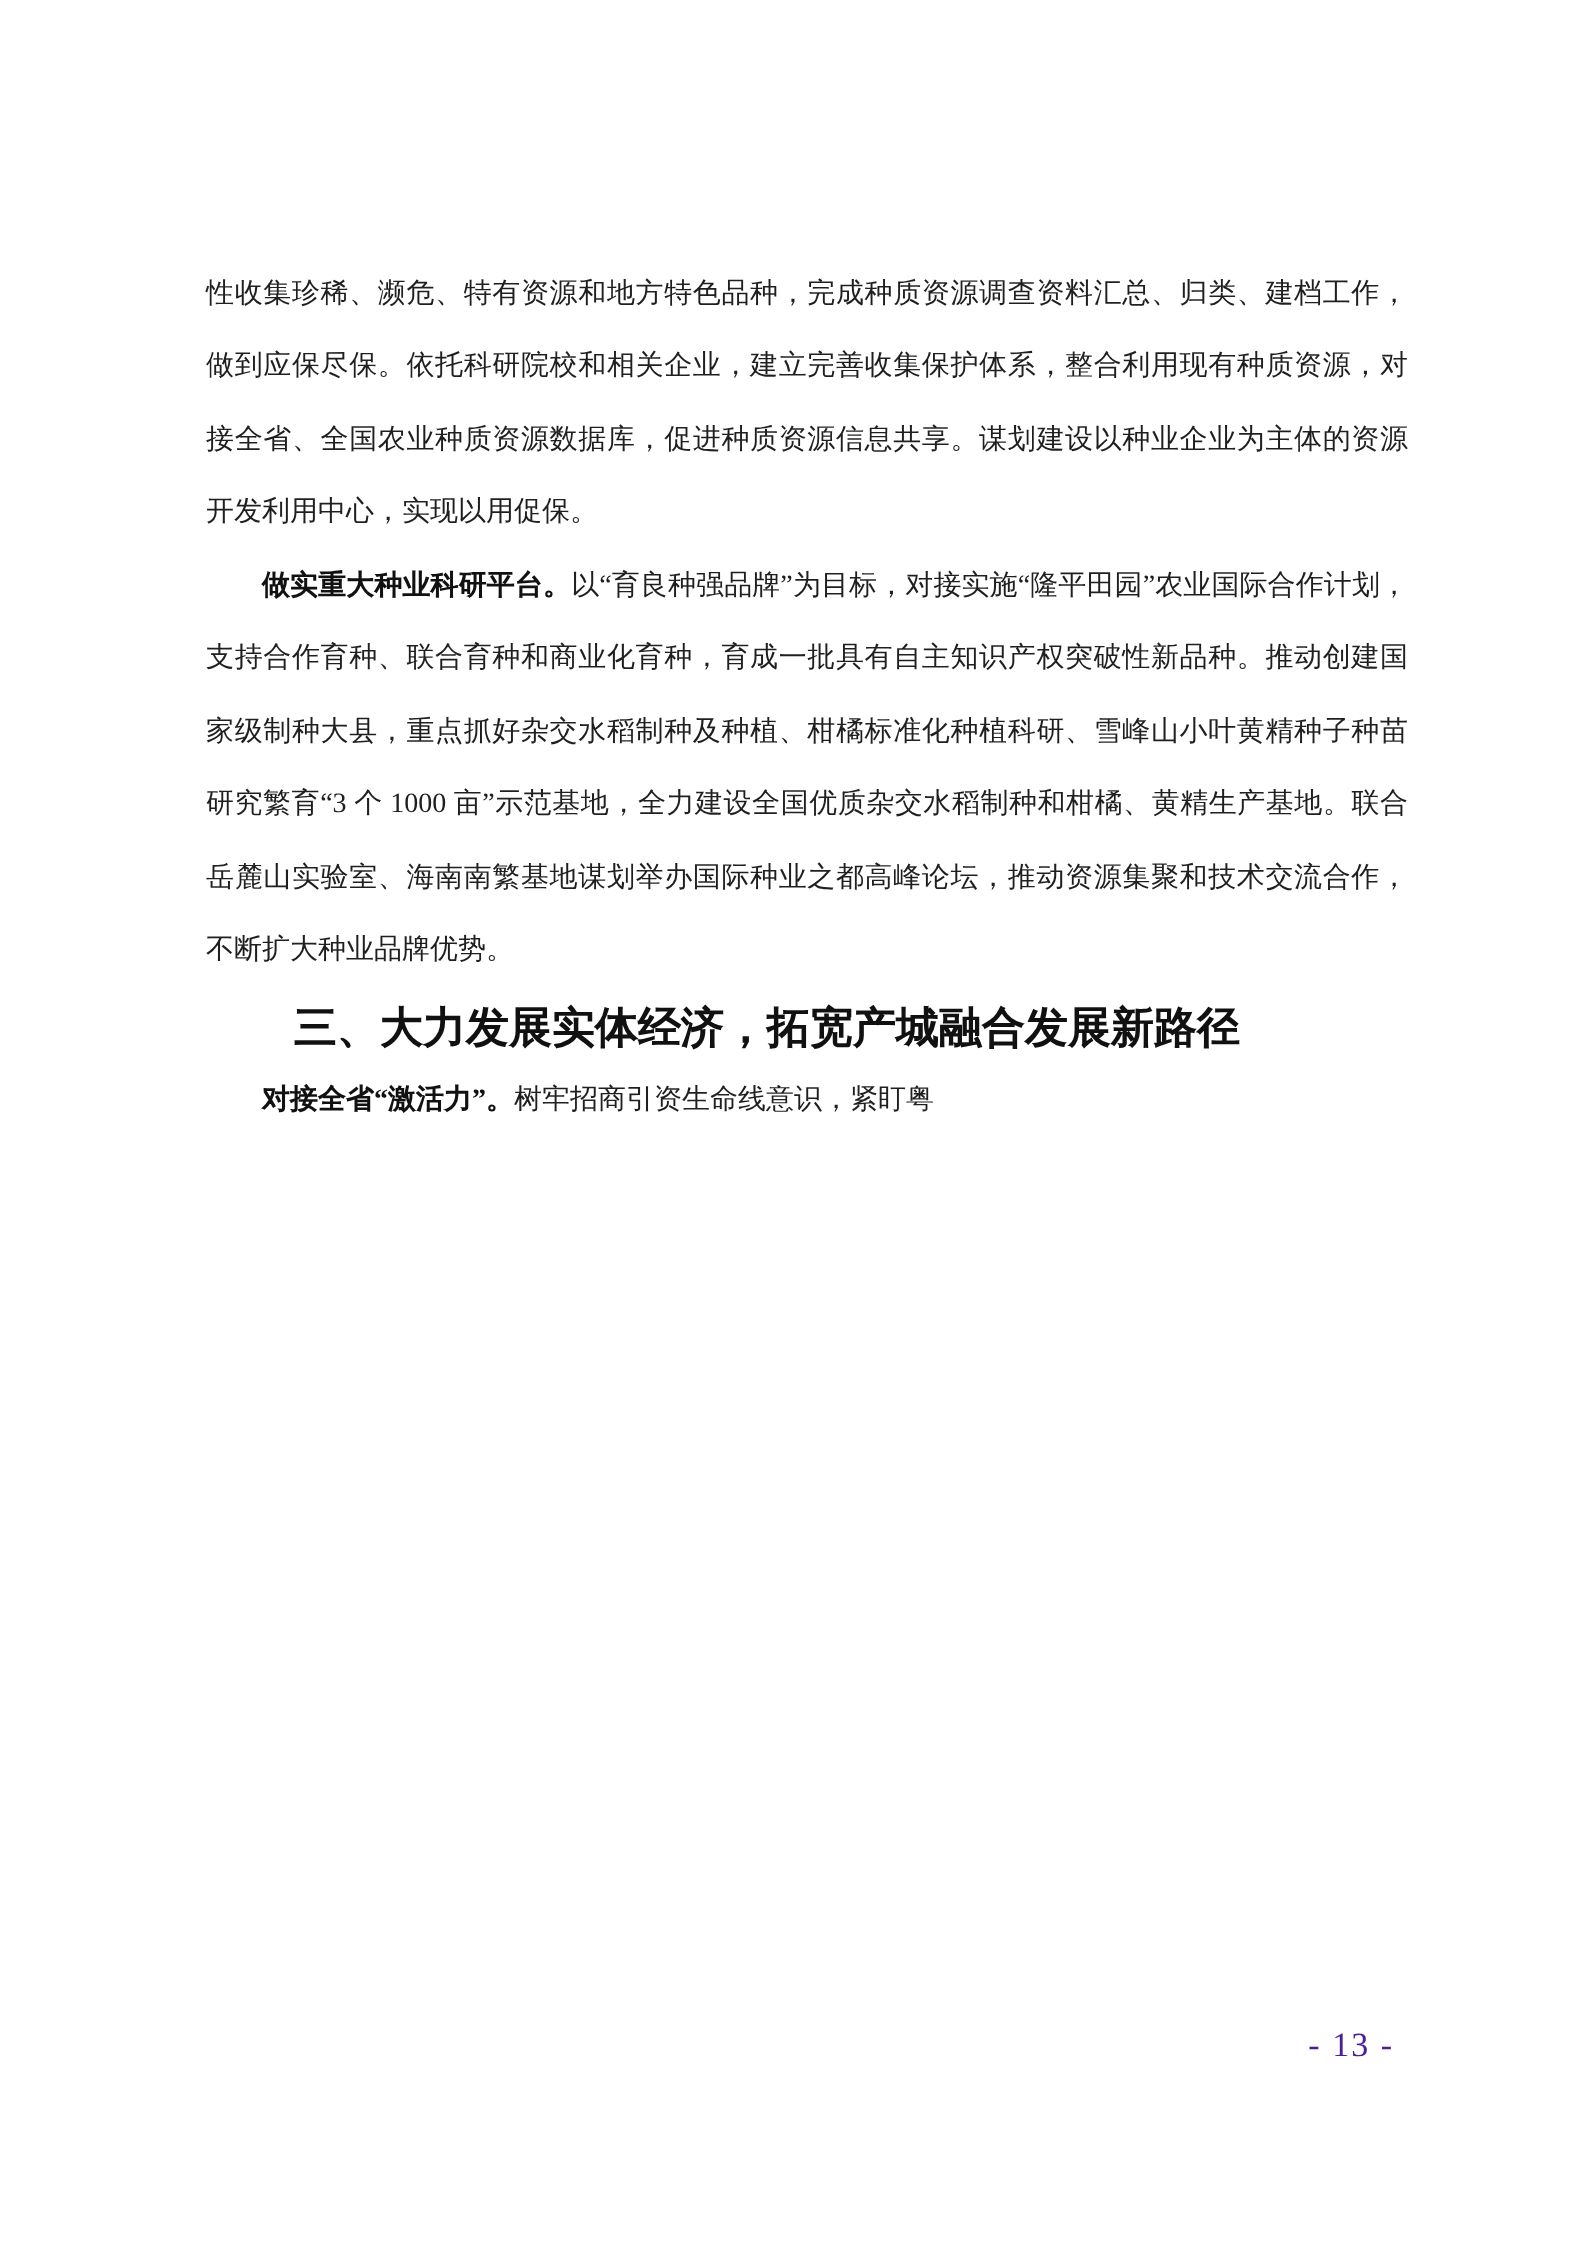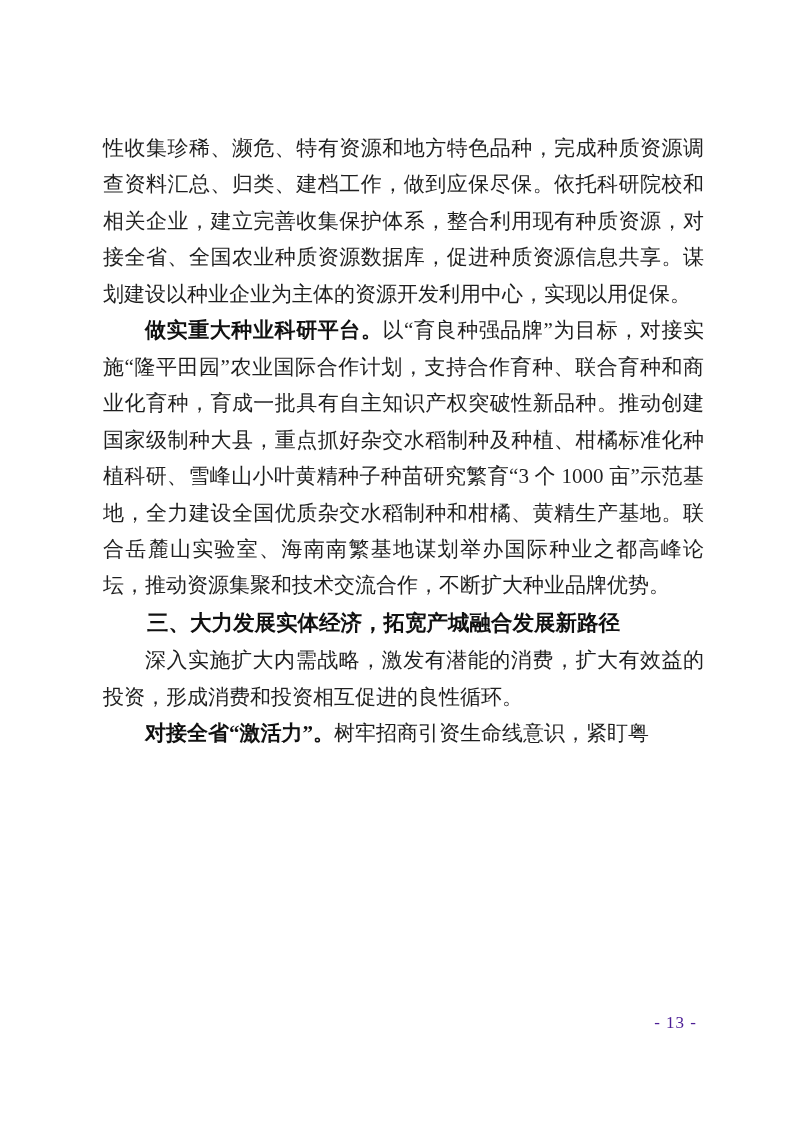--- a/index.html
+++ b/index.html
@@ -16,21 +16,21 @@
   }
   .content {
     position: absolute;
     left: 103px;
     top: 130px;
     width: 601px;
   }
   p.para {
     margin: 0;
     font-family: "Liberation Serif", "DejaVu Serif", serif;
-    font-size: 21px;
+    font-size: 14px;
     line-height: 36.45px;
     color: #1f1f1f;
     text-align: justify;
     text-indent: 2em;
   }
   p.para.no-indent {
     text-indent: 0;
   }
   p.heading {
     margin: 1px;
@@ -62,20 +62,19 @@
 <div class="page">
   <div class="content">
 
     <p class="para no-indent"><span>性收集珍稀、濒危、特有资源和地方特色品种，完成种质资源调查资料汇总、归类、建档工作，做到应保尽保。依托科研院校和相关企业，建立完善收集保护体系，整合利用现有种质资源，对接全省、全国农业种质资源数据库，促进种质资源信息共享。谋划建设以种业企业为主体的资源开发利用中心，实现以用促保。</span></p>
 
 
     <p class="para"><span class="lead">做实重大种业科研平台。</span><span>以“育良种强品牌”为目标，对接实施“隆平田园”农业国际合作计划，支持合作育种、联合育种和商业化育种，育成一批具有自主知识产权突破性新品种。推动创建国家级制种大县，重点抓好杂交水稻制种及种植、柑橘标准化种植科研、雪峰山小叶黄精种子种苗研究繁育“3 个 1000 亩”示范基地，全力建设全国优质杂交水稻制种和柑橘、黄精生产基地。联合岳麓山实验室、海南南繁基地谋划举办国际种业之都高峰论坛，推动资源集聚和技术交流合作，不断扩大种业品牌优势。</span></p>
 
     <p class="heading"><span>三、大力发展实体经济，拓宽产城融合发展新路径</span></p>
 
-    <p class="para"><span>深入实施扩大内需战略，激发有潜能的消费，扩大有效益的投资，形成消费和投资相互促进的良性循环。</span></p>
 
     <p class="para"><span class="lead">对接全省“激活力”。</span><span>树牢招商引资生命线意识，紧盯粤</span></p>
 
   </div>
 
   <div class="page-number">- 13 -</div>
 </div>
 
 </body></html>

